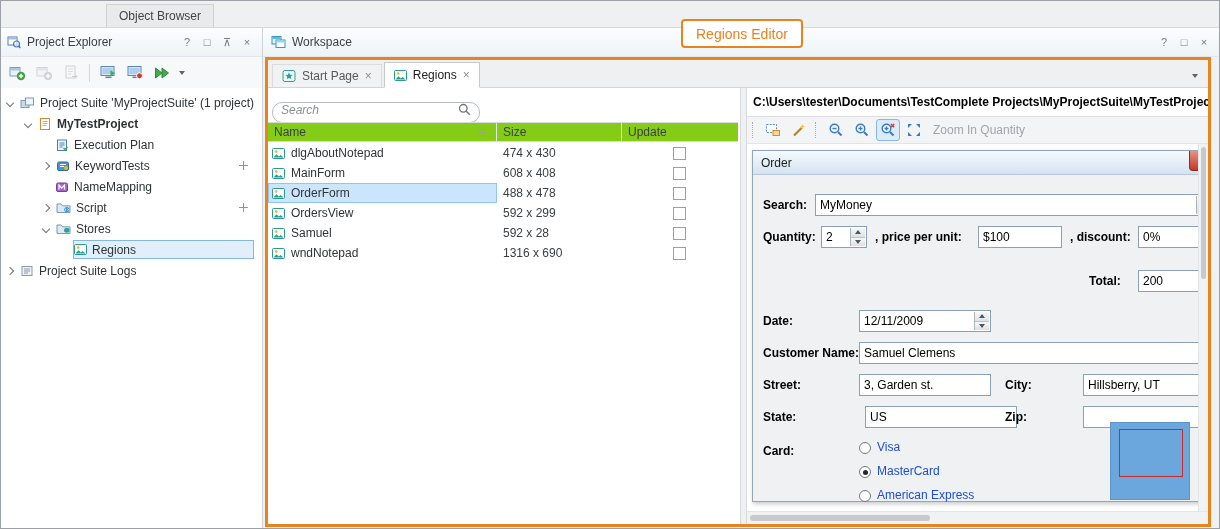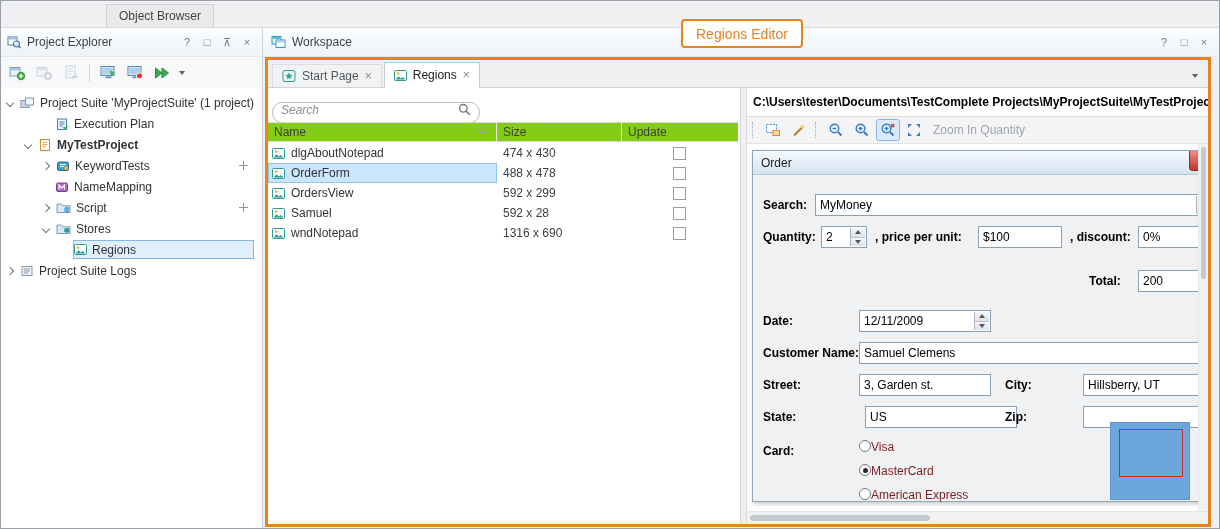--- a/index.html
+++ b/index.html
@@ -80,21 +80,21 @@
   .otitle{position:absolute;left:0;top:0;width:468px;height:24px;background:linear-gradient(#f5fafd,#d4e3f2);border-bottom:1px solid #b7c8da;box-sizing:border-box;display:flex;align-items:center;padding-left:8px;color:#1b1b1b}
   .oclose{position:absolute;left:436px;top:0;width:34px;height:20px;background:linear-gradient(#ec8f80,#c0392b);border:1px solid #9a271b;border-top:none;border-radius:0 0 4px 4px;box-sizing:border-box;color:#fff;display:flex;align-items:center;justify-content:center;font-weight:bold;z-index:2}
   .flabel{position:absolute;font-weight:bold;color:#000;white-space:nowrap}
   .tb{position:absolute;height:22px;background:#fff;border:1px solid #8aa0b6;box-sizing:border-box;display:flex;align-items:center;padding:0 4px;white-space:nowrap;overflow:hidden;color:#000}
   .spinbtns{position:absolute;right:1px;top:1px;bottom:1px;width:14px;display:flex;flex-direction:column;border-left:1px solid #aab6c2}
   .spinbtn{flex:1;background:linear-gradient(#f6f7f8,#dde2e7);border-bottom:1px solid #b9c2cb;display:flex;align-items:center;justify-content:center}
   .spinbtn:last-child{border-bottom:none}
   .tri-up{width:0;height:0;border-left:3px solid transparent;border-right:3px solid transparent;border-bottom:4px solid #4e565e}
   .tri-down{width:0;height:0;border-left:3px solid transparent;border-right:3px solid transparent;border-top:4px solid #4e565e}
   .combo-btn{position:absolute;right:1px;top:1px;bottom:1px;width:16px;background:linear-gradient(#f6f7f8,#dde2e7);border-left:1px solid #aab6c2;display:flex;align-items:center;justify-content:center}
-  .radio-row{position:absolute;display:flex;align-items:flex-start;color:#7f1d1d}
+  .radio-row{position:absolute;display:flex;align-items:flex-end;gap:6px;color:#1d4ed8}
   .radio{width:12px;height:12px;border:1px solid #707a84;border-radius:50%;background:#fff;box-sizing:border-box;display:flex;align-items:center;justify-content:center}
   .radio.checked::after{content:"";width:5px;height:5px;border-radius:50%;background:#1f2a33}
   .region-box{position:absolute;left:363px;top:278px;width:80px;height:78px;background:#6ba7dc;border:1px solid #5c96cc;box-sizing:border-box;z-index:3}
   .region-red{position:absolute;left:8px;top:6px;width:62px;height:46px;border:1px solid #cc2a2a}
   
   .annot{position:absolute;left:681px;top:19px;height:29px;border:2px solid #e8831d;border-radius:4px;background:#fff;box-sizing:border-box;display:flex;align-items:center;padding:0 13px;color:#e8821e;font-size:14px;z-index:20}
 </style>
 </head>
 <body>
 
@@ -185,40 +185,40 @@
     <div class="trow" style="padding-left:6px">
       <span class="chev chev-down"></span>
       <span class="ticon">
           <svg width="15" height="14">
             <rect x="1" y="4.5" width="8" height="7" fill="#c9d9e8" stroke="#7d99b4"></rect>
             <rect x="5.5" y="2" width="8" height="7" fill="#eef5fb" stroke="#7d99b4"></rect>
           </svg>
         </span>
       <span class="tlabel">Project Suite 'MyProjectSuite' (1 project)</span>
     </div>
+    <div class="trow" style="padding-left:24px">
+      <span class="chev chev-down"></span>
+      <span class="ticon">
+          <svg width="14" height="14">
+            <rect x="2.5" y="1.5" width="9" height="11" fill="#fff" stroke="#e0862a"></rect>
+            <path d="M4.5 4.5h5M4.5 6.5h5M4.5 8.5h3.5" stroke="#e9a45c"></path>
+          </svg>
+        </span>
+      <span class="tlabel bold">MyTestProject</span>
+    </div>
     <div class="trow" style="padding-left:42px">
       <span class="chev-spacer"></span>
       <span class="ticon">
           <svg width="14" height="14">
             <rect x="2.5" y="2" width="9" height="10.5" fill="#eef5fc" stroke="#4a7fb5"></rect>
             <path d="M4.5 5h5M4.5 7h5M4.5 9h3" stroke="#4a7fb5"></path>
             <path d="M8.5 10l1.5 1.5L12.5 9" stroke="#3fae4e" fill="none" stroke-width="1.4"></path>
           </svg>
         </span>
       <span class="tlabel">Execution Plan</span>
-    </div>
-    <div class="trow" style="padding-left:24px">
-      <span class="chev chev-down"></span>
-      <span class="ticon">
-          <svg width="14" height="14">
-            <rect x="2.5" y="1.5" width="9" height="11" fill="#fff" stroke="#e0862a"></rect>
-            <path d="M4.5 4.5h5M4.5 6.5h5M4.5 8.5h3.5" stroke="#e9a45c"></path>
-          </svg>
-        </span>
-      <span class="tlabel bold">MyTestProject</span>
     </div>
     <div class="trow" style="padding-left:42px">
       <span class="chev chev-right"></span>
       <span class="ticon">
           <svg width="14" height="14">
             <rect x="1.5" y="3" width="11" height="8.5" rx="1.5" fill="#3f97d4" stroke="#2c6e9e"></rect>
             <path d="M4 5.5h6M4 7.5h4" stroke="#fff" stroke-width="1.2"></path>
             <circle cx="10" cy="9" r="2" fill="#f0b429"></circle>
           </svg>
         </span>
@@ -362,20 +362,36 @@
                 </svg>
               </span>
               <span>dlgAboutNotepad</span>
             </div>
           <div class="cell-size">474 x 430</div>
           <div class="cell-upd">
               <span class="cb"></span>
             </div>
         </div>
         <div class="grow">
+          <div class="cell-name">
+              <span class="icon">
+                <svg width="13" height="13" viewBox="0 0 13 13">
+                  <rect x="0.5" y="1.5" width="12" height="10" rx="1" fill="#fff" stroke="#2b9a93"></rect>
+                  <path d="M1.5 10.5l3-3.2 2.3 2.3 1.8-1.6 2.9 2.5z" fill="#2b9a93"></path>
+                  <circle cx="4.2" cy="4.6" r="1.3" fill="#f0b429"></circle>
+                </svg>
+              </span>
+              <span>MainForm</span>
+            </div>
+          <div class="cell-size">608 x 408</div>
+          <div class="cell-upd">
+              <span class="cb"></span>
+            </div>
+        </div>
+        <div class="grow">
           <div class="cell-name selected">
               <span class="icon">
                 <svg width="13" height="13" viewBox="0 0 13 13">
                   <rect x="0.5" y="1.5" width="12" height="10" rx="1" fill="#fff" stroke="#2b9a93"></rect>
                   <path d="M1.5 10.5l3-3.2 2.3 2.3 1.8-1.6 2.9 2.5z" fill="#2b9a93"></path>
                   <circle cx="4.2" cy="4.6" r="1.3" fill="#f0b429"></circle>
                 </svg>
               </span>
               <span>OrderForm</span>
             </div>

